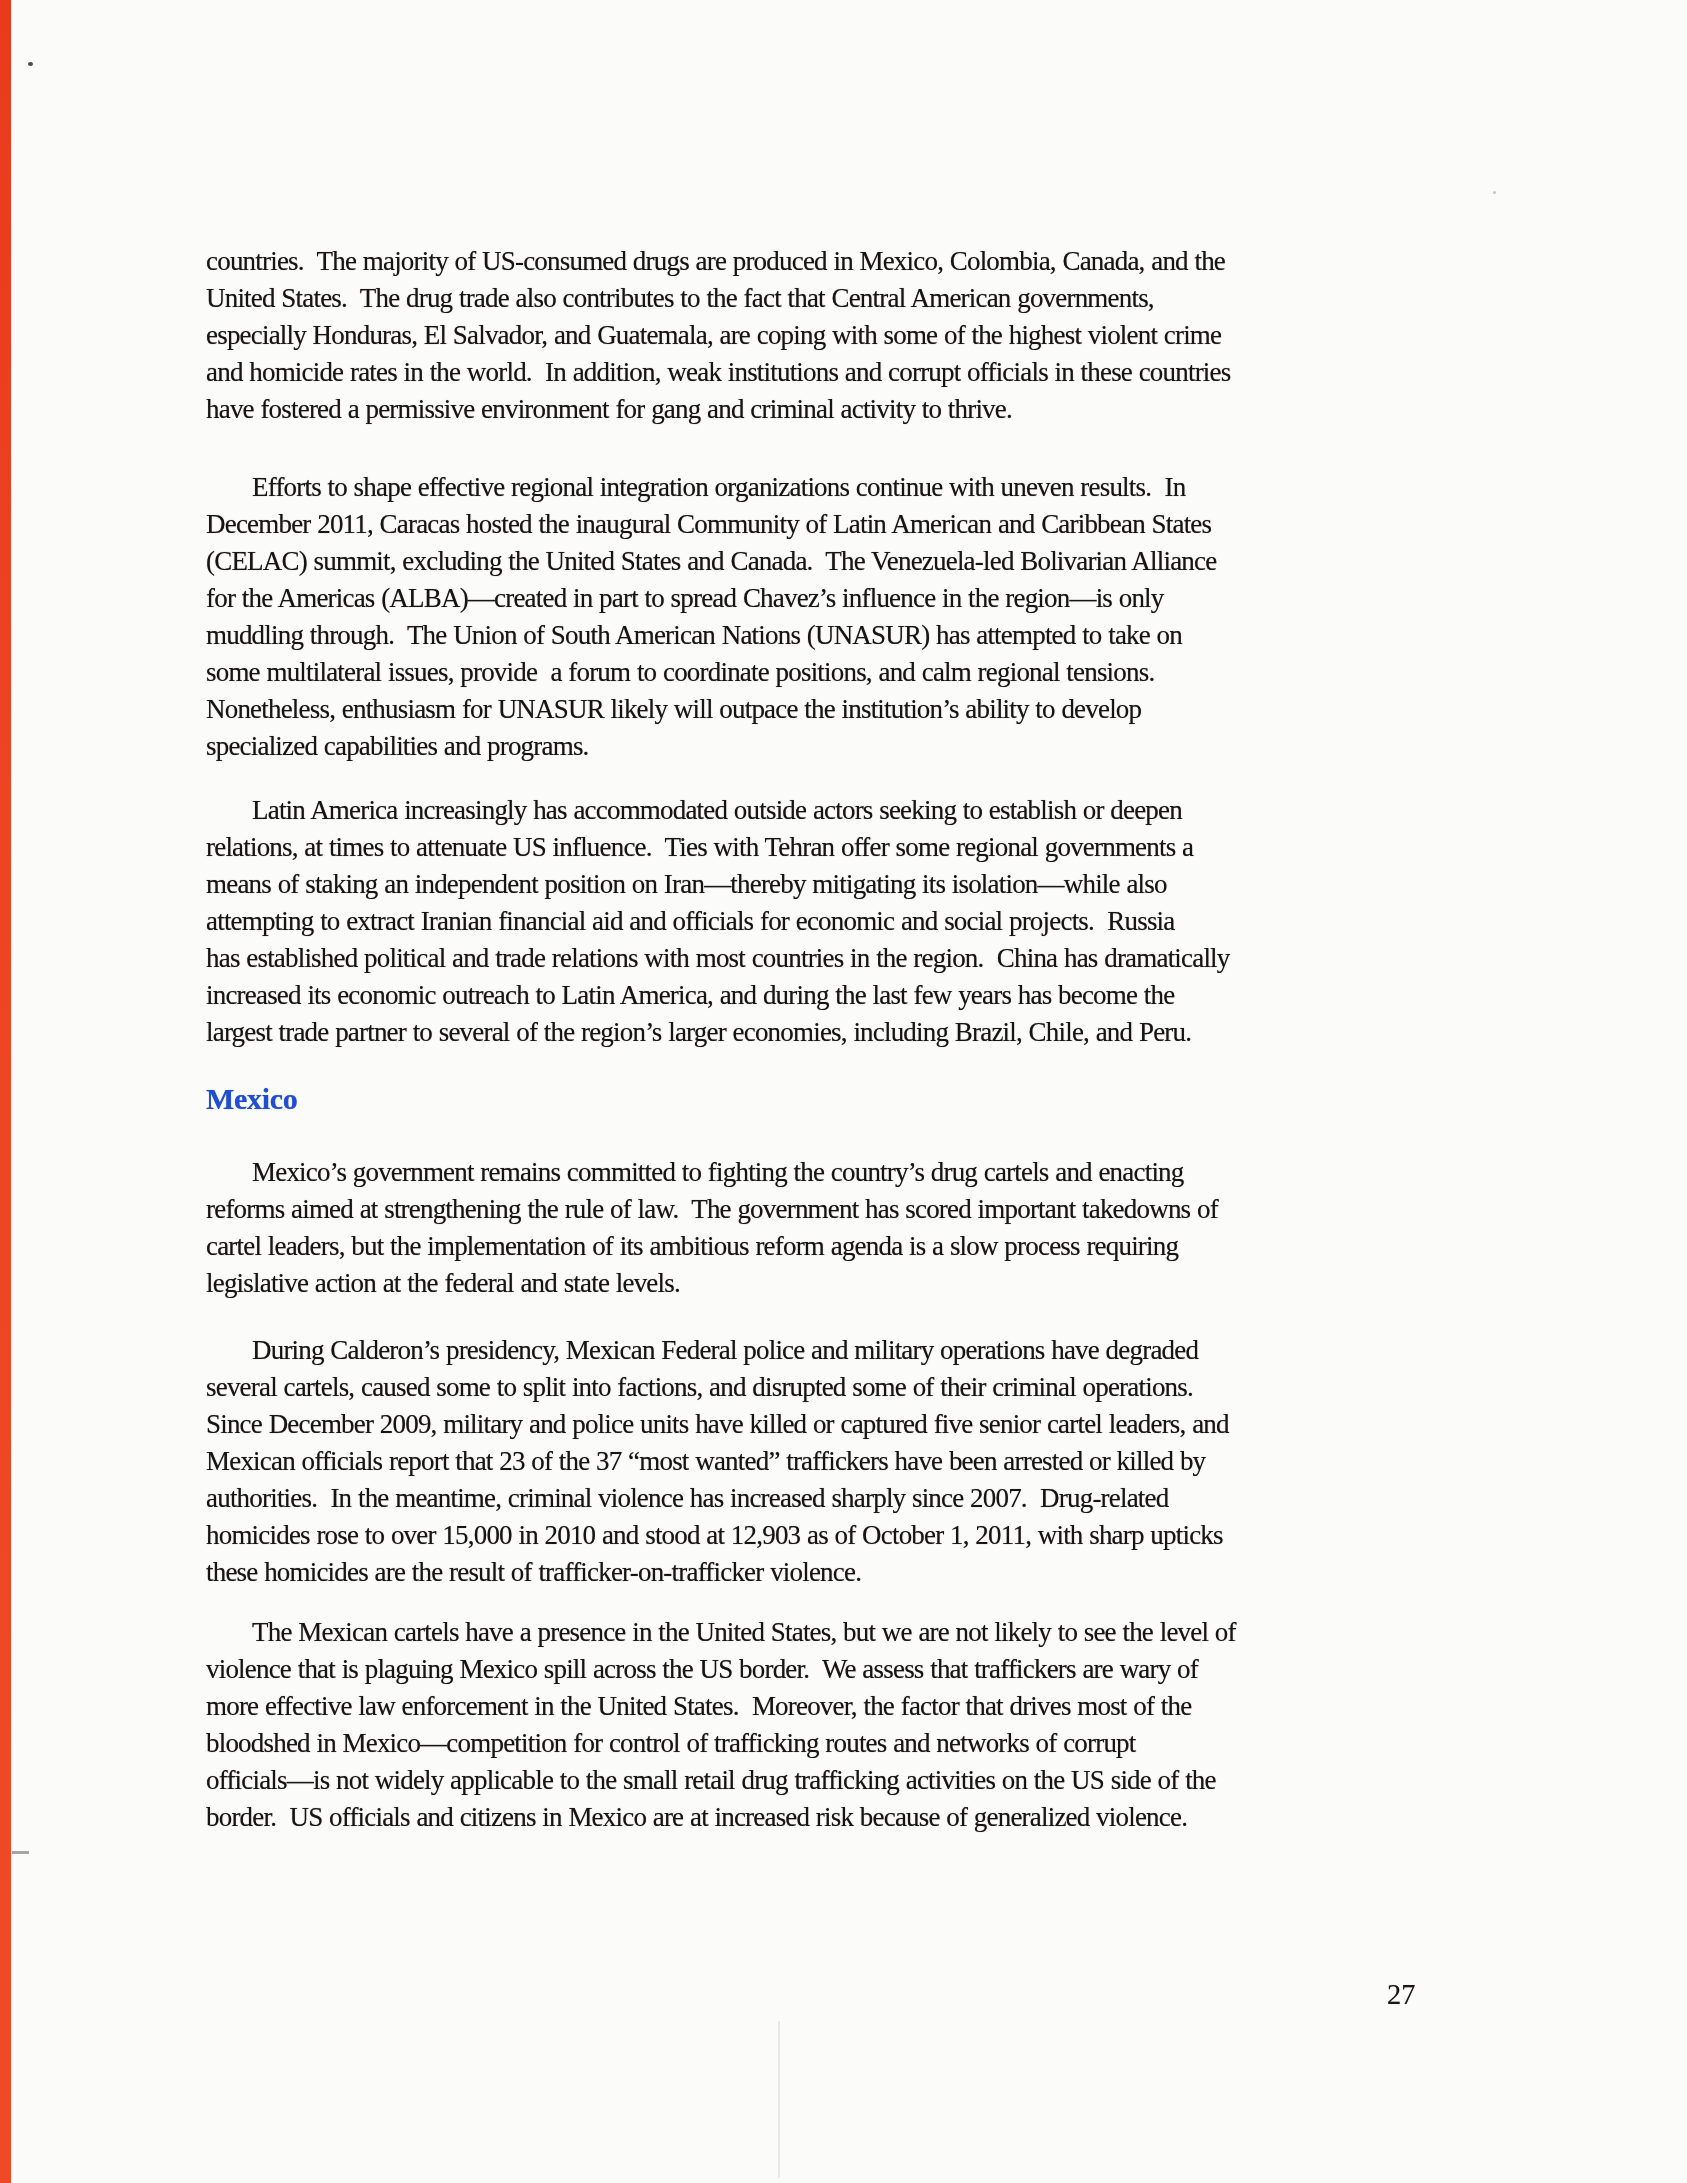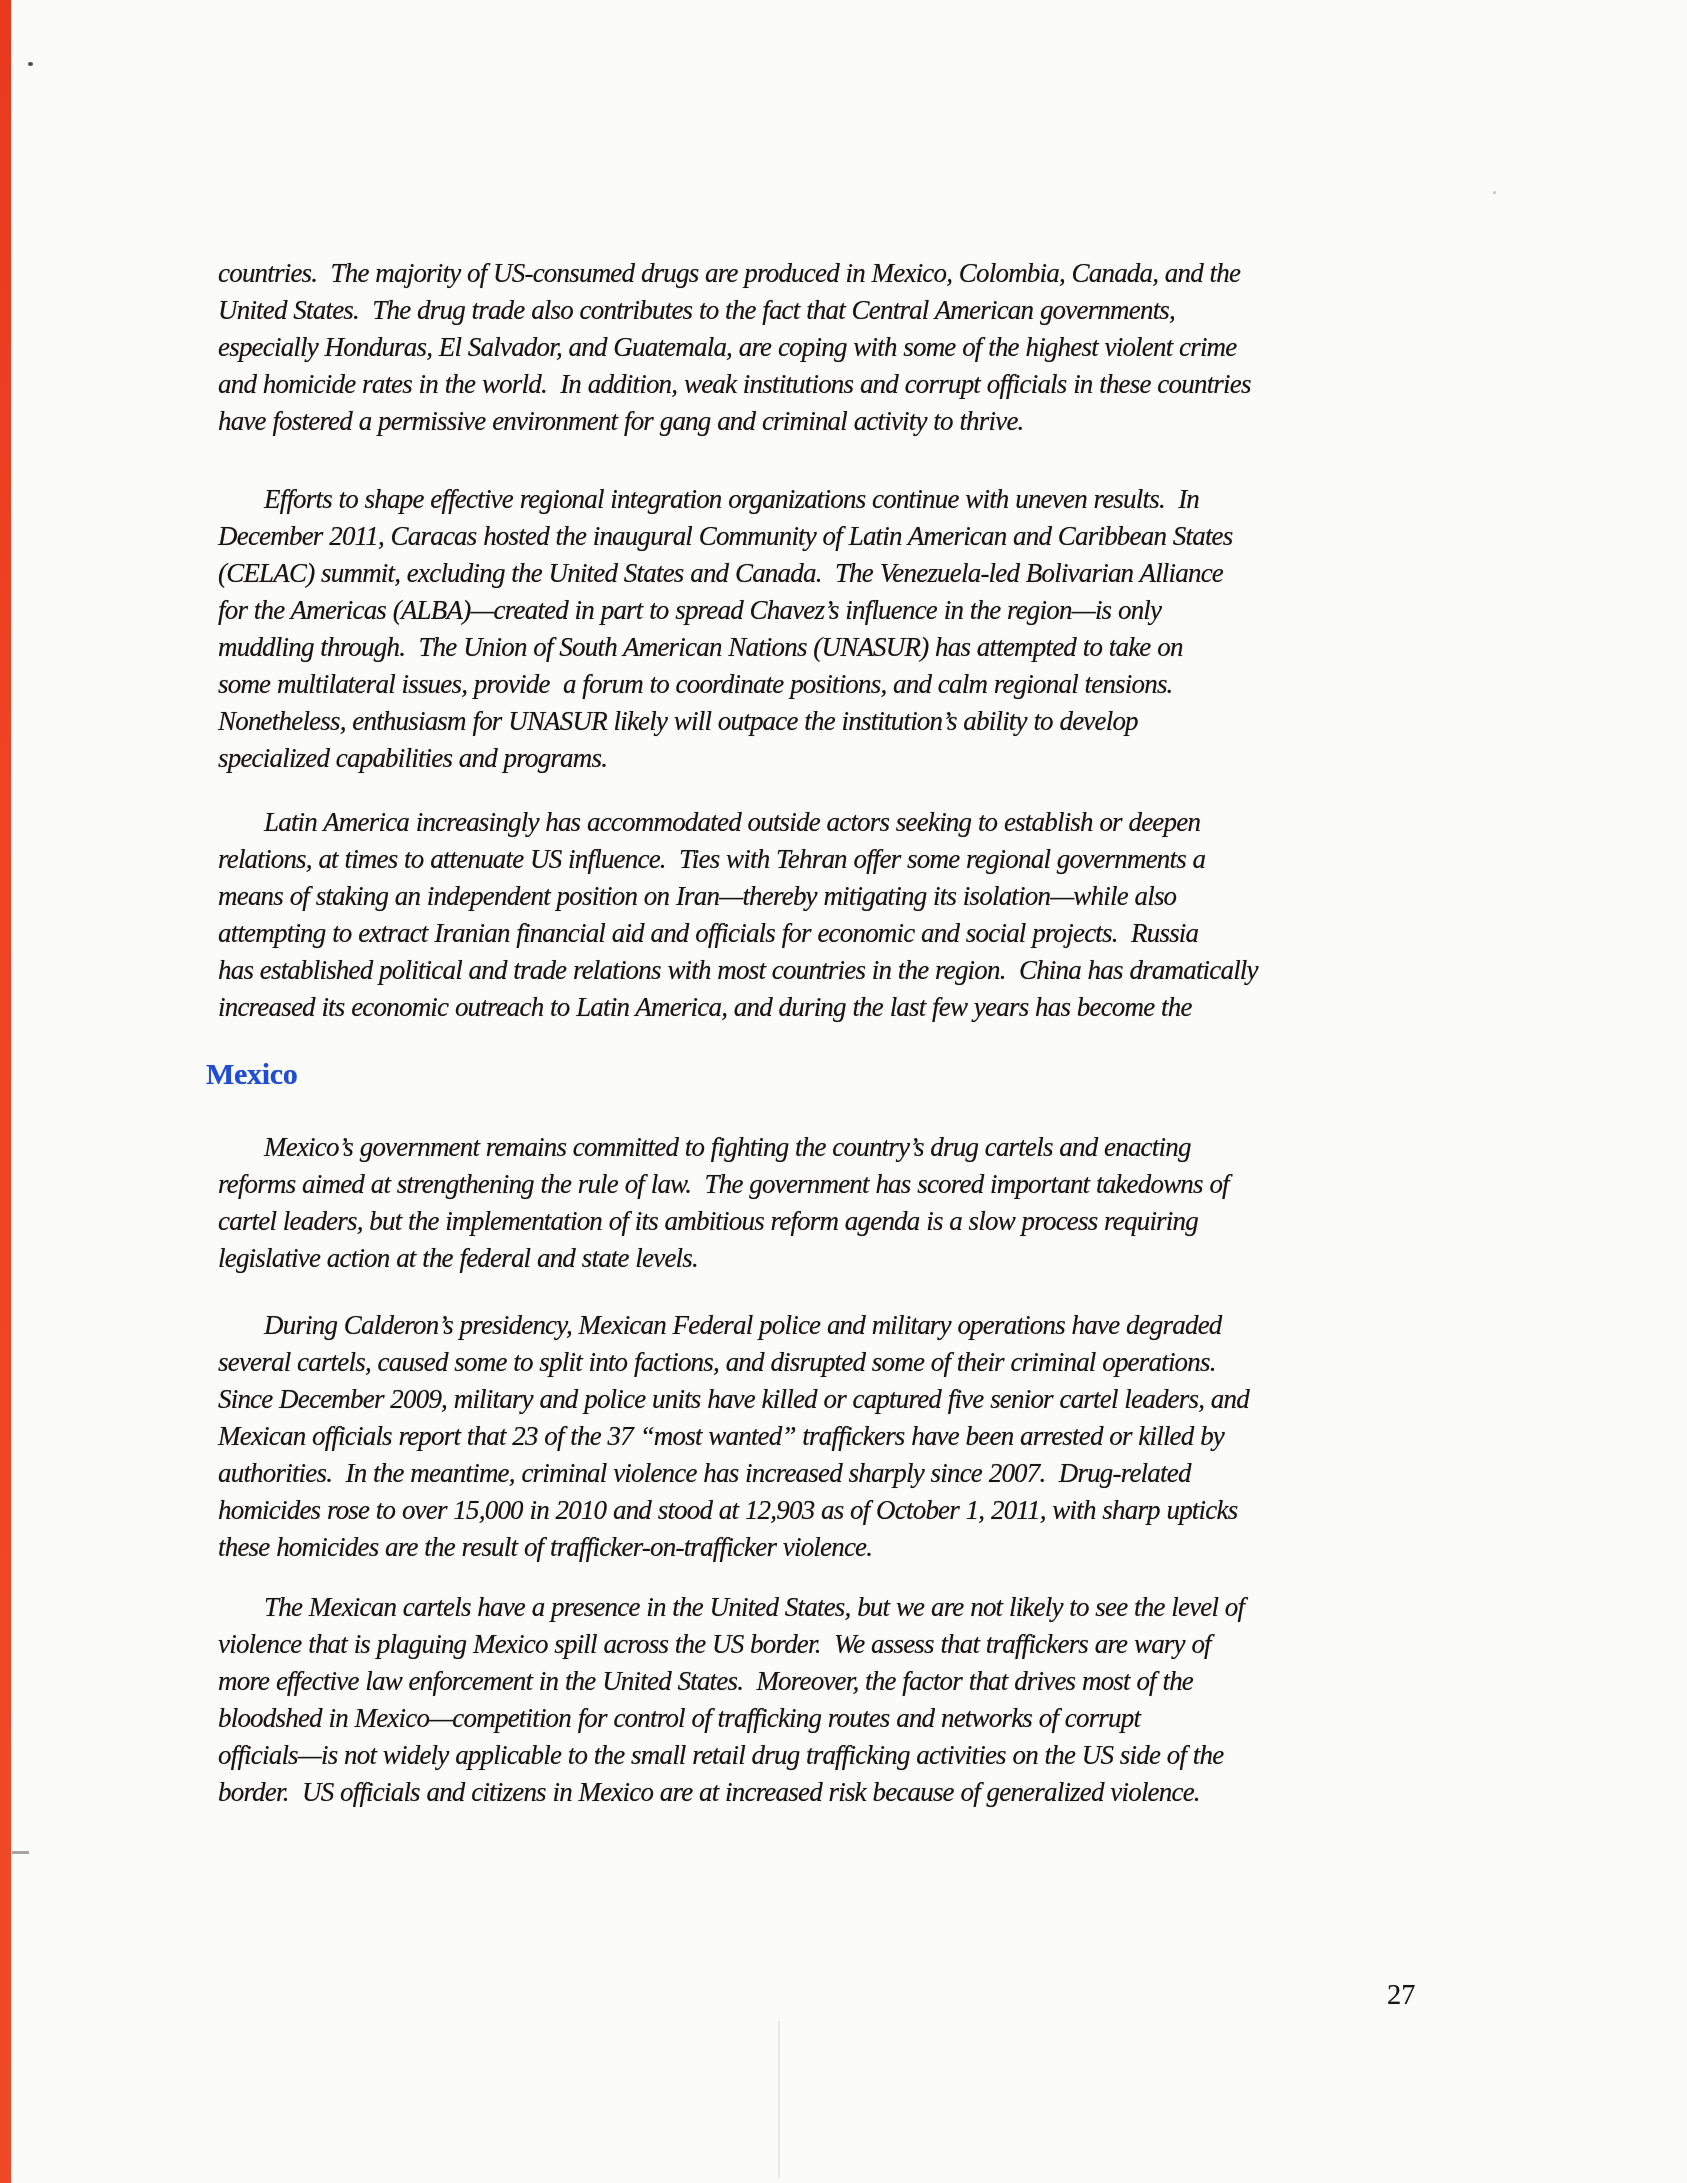--- a/index.html
+++ b/index.html
@@ -14,21 +14,21 @@
     background: linear-gradient(180deg, #e93a1e 0%, #ee4424 40%, #ef4a28 100%);
   }
   .textblock {
     position: absolute; left: 206px; top: 243px; width: 1211px;
     color: #171514;
     font-size: 27px;
     letter-spacing: -0.8px;
     word-spacing: 0.7px;
     text-shadow: 0 0 0.9px rgba(40, 36, 33, 0.55);
   }
-  .para { margin: 12px; font-style: italic; }
+  .para { margin: 0; }
   .line { white-space: pre; height: 37px; line-height: 37px; }
   .ind { padding-left: 46px; }
   .mb1 { margin-bottom: 41px; }
   .mb2 { margin-bottom: 26.5px; }
   .mb3 { margin-bottom: 28px; }
   .mb4 { margin-bottom: 35px; }
   .mb5 { margin-bottom: 30px; }
   .mb6 { margin-bottom: 23px; }
   .heading {
     height: 40px; line-height: 40px;
@@ -78,20 +78,21 @@
       <div class="line">specialized capabilities and programs.</div>
     </div>
 
     <div class="para mb3">
       <div class="line ind">Latin America increasingly has accommodated outside actors seeking to establish or deepen</div>
       <div class="line">relations, at times to attenuate US influence.  Ties with Tehran offer some regional governments a</div>
       <div class="line">means of staking an independent position on Iran—thereby mitigating its isolation—while also</div>
       <div class="line">attempting to extract Iranian financial aid and officials for economic and social projects.  Russia</div>
       <div class="line">has established political and trade relations with most countries in the region.  China has dramatically</div>
       <div class="line">increased its economic outreach to Latin America, and during the last few years has become the</div>
+      <div class="line">largest trade partner to several of the region’s larger economies, including Brazil, Chile, and Peru.</div>
     </div>
 
     <div class="heading mb4">Mexico</div>
 
     <div class="para mb5">
       <div class="line ind">Mexico’s government remains committed to fighting the country’s drug cartels and enacting</div>
       <div class="line">reforms aimed at strengthening the rule of law.  The government has scored important takedowns of</div>
       <div class="line">cartel leaders, but the implementation of its ambitious reform agenda is a slow process requiring</div>
       <div class="line">legislative action at the federal and state levels.</div>
     </div>

